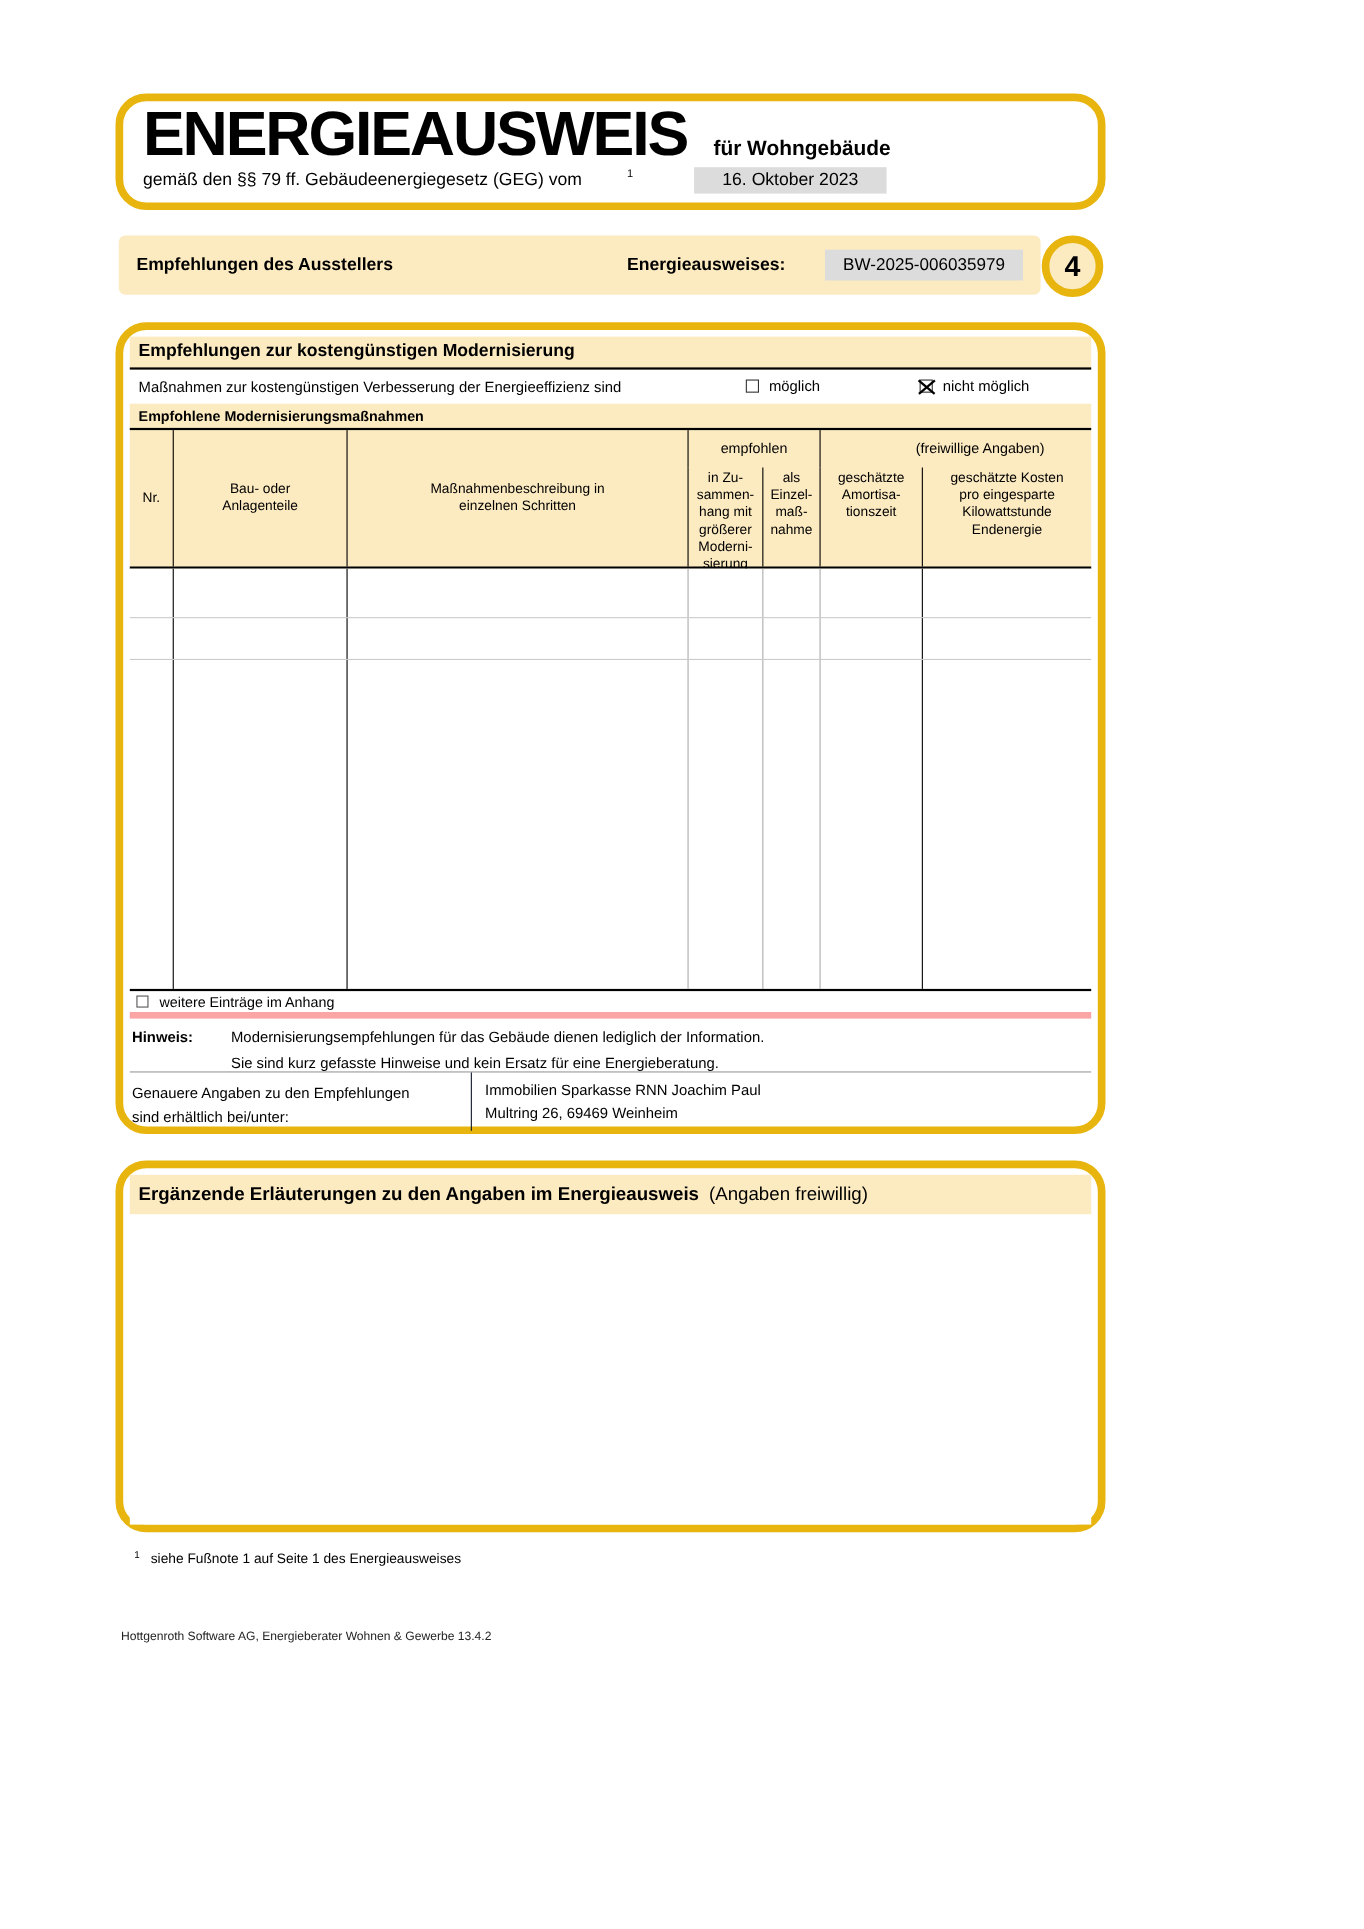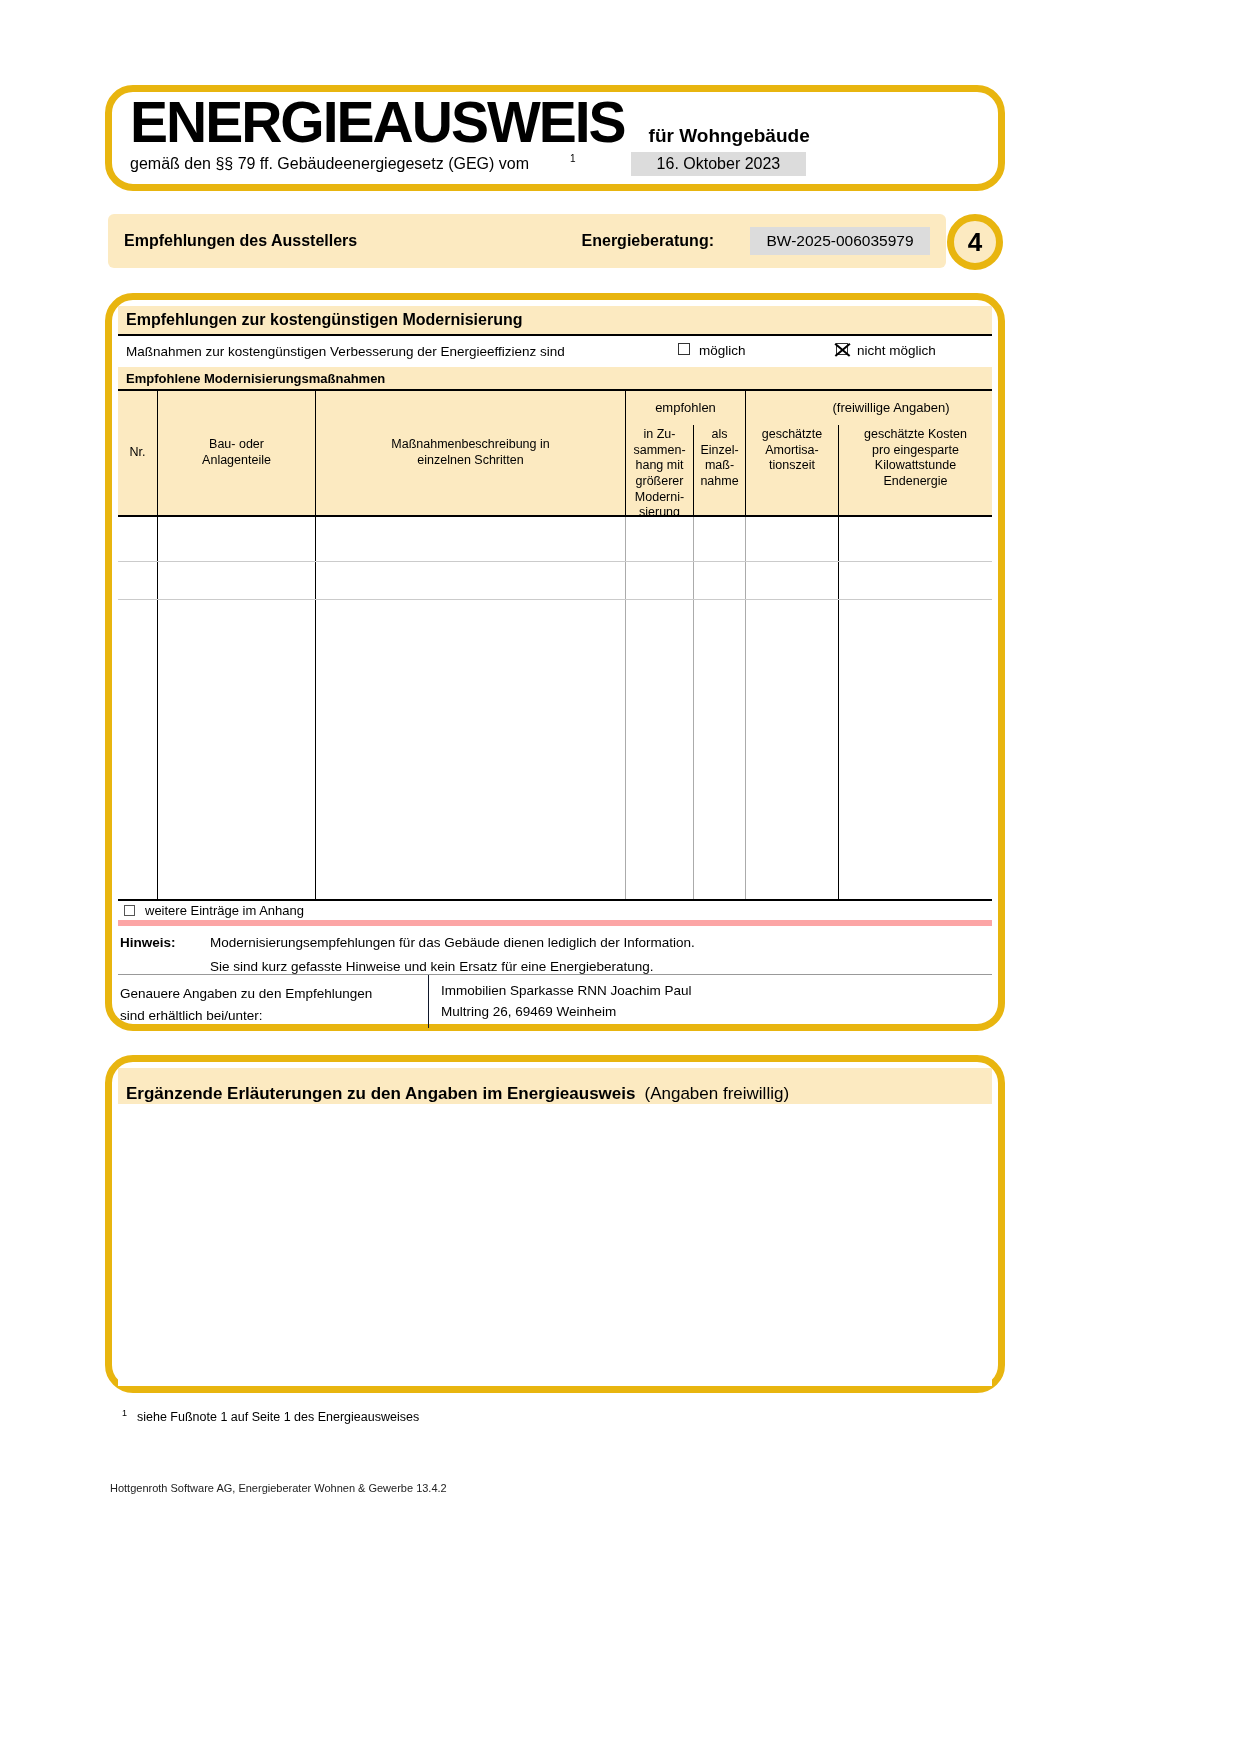--- a/index.html
+++ b/index.html
@@ -43,21 +43,21 @@
 
   
   #boxC { left:105px; top:293px; width:900px; height:738px; padding:6px 6px 0 6px; }
   .sec-title {
     height:30px; background:#FCEAC1; font-weight:bold; font-size:16px;
     display:flex; align-items:center; padding-left:8px;
     border-bottom:2px solid #000;
   }
   .cb-row { position:relative; height:31px; font-size:13.5px; }
   .cb-row .stmt { position:absolute; left:8px; top:8px; }
-  .cbg { position:absolute; top:7px; display:flex; align-items:flex-start; }
+  .cbg { position:absolute; top:7px; display:flex; align-items:center; }
   .cbg.g1 { left:560px; }
   .cbg.g2 { left:718px; }
   .cbox { width:12px; height:12px; border:1px solid #333; display:inline-block; position:relative; background:#fff; }
   .cbox.checked::before, .cbox.checked::after {
     content:""; position:absolute; left:-4px; top:5px; width:19px; height:1.6px; background:#000;
   }
   .cbox.checked::before { transform:rotate(40deg); }
   .cbox.checked::after  { transform:rotate(-40deg); }
   .cbg .lbl { margin-left:9px; }
 
@@ -102,21 +102,21 @@
   .note-row { display:flex; height:48px; padding:9px 0 0 2px; font-size:13.5px; }
   .note-label { font-weight:bold; width:90px; }
   .note-lines div:first-child { margin-bottom:9px; }
 
   .contact-row { display:flex; height:54px; border-top:1px solid #999; font-size:13.5px; }
   .contact-left { width:310px; padding:8px 0 0 2px; line-height:22px; }
   .contact-right { border-left:1px solid #0f172a; flex:1; padding:5px 0 0 12px; line-height:21px; }
 
   
   #boxD { left:105px; top:1055px; width:900px; height:338px; padding:6px 6px 0 6px; }
-  .supp-title { height:36px; background:#FCEAC1; display:flex; align-items:flex-end; padding-left:8px; font-size:17px; }
+  .supp-title { height:36px; background:#FCEAC1; display:flex; align-items:center; padding-left:8px; font-size:17px; }
   .supp-title .b { font-weight:bold; }
   .supp-title .sfx { margin-left:9px; }
   .supp-body { height:282px; background:#fff; }
 
   
   .footnote { position:absolute; left:122px; top:1408px; font-size:12.5px; }
   .footnote sup { font-size:9px; margin-right:10px; }
   .page-footer { position:absolute; left:110px; top:1482px; font-size:11px; color:#222; }
 </style>
 </head>
@@ -131,21 +131,21 @@
     </div>
     <div class="law-row">
       <span>gemäß den §§ 79 ff. Gebäudeenergiegesetz (GEG) vom</span>
       <span class="law-sup">1</span>
       <span class="date-box">16. Oktober 2023</span>
     </div>
   </div>
 
   <div id="bandB">
     <span class="band-title">Empfehlungen des Ausstellers</span>
-    <span class="reg-label">Energieberatung:</span>
+    <span class="reg-label">Energieausweises:</span>
     <span class="reg-value">BW-2025-006035979</span>
   </div>
   <div id="pageCircle">4</div>
 
   <div class="gold-box" id="boxC">
     <div class="sec-title">Empfehlungen zur kostengünstigen Modernisierung</div>
 
     <div class="cb-row">
       <span class="stmt">Maßnahmen zur kostengünstigen Verbesserung der Energieeffizienz sind</span>
       <span class="cbg g1">

